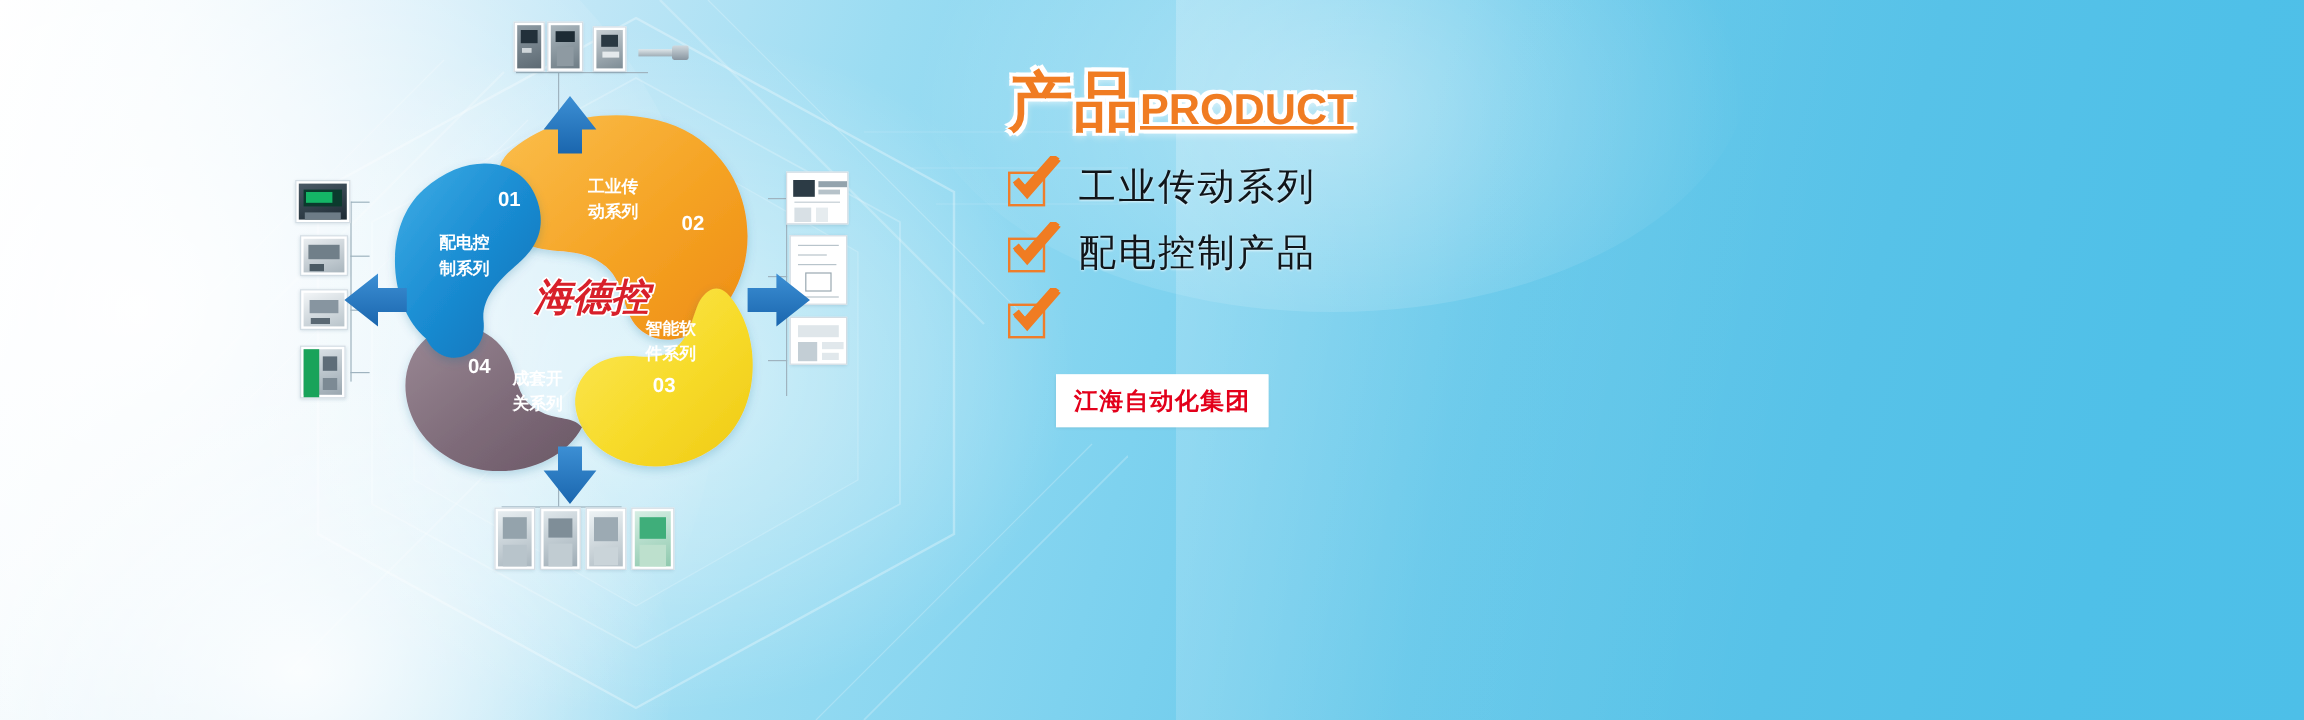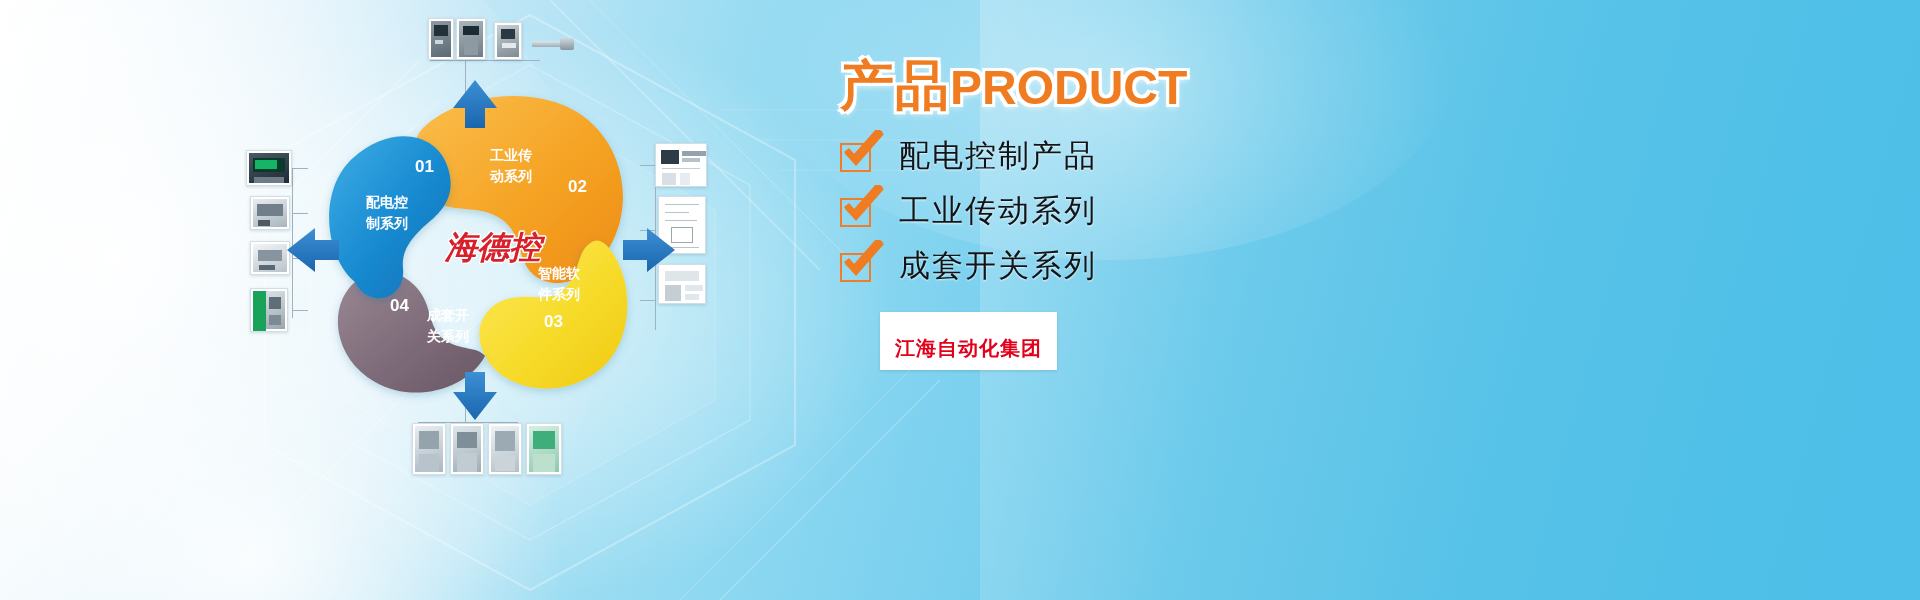--- a/index.html
+++ b/index.html
@@ -78,21 +78,21 @@
     color:#F07C22; line-height:1;
     text-shadow:
       2px 0 0 #fff, -2px 0 0 #fff, 0 2px 0 #fff, 0 -2px 0 #fff,
       2px 2px 0 #fff, -2px 2px 0 #fff, 2px -2px 0 #fff, -2px -2px 0 #fff,
       3px 3px 0 #fff, -3px 3px 0 #fff, 3px -3px 0 #fff, -3px -3px 0 #fff,
       0 3px 7px rgba(255,255,255,.95);
     white-space:nowrap;
     font-family:"Liberation Sans","DejaVu Sans",sans-serif;
   }
   #headline .cn { font-size:54px; }
-  #headline .en { font-size:48px; letter-spacing:0px; }
+  #headline .en { font-size:36px; letter-spacing:0px;text-decoration:underline; }
 
   #checklist { margin-top:20px; }
   .check-row {
     display:flex; align-items:center;
     height:48px; margin-bottom:7px;
   }
   .cbox {
     position:relative; width:33px; height:31px; flex:0 0 33px;
     margin-right:26px;
   }
@@ -116,21 +116,21 @@
     font-size:21px; color:#13181d; letter-spacing:7px; font-weight:bold;
     white-space:nowrap;
     text-shadow:0 1px 2px rgba(255,255,255,.6);
   }
   #tagline .gap { display:inline-block; width:22px; }
   #brand-badge {
     margin-left:40px;
     background:#ffffff;
     color:#E3001B;
     font-size:20px; font-weight:bold; letter-spacing:1px;
-    padding:22px 14px 7px;
+    padding:8px 14px 7px;
     border:1px solid #ffffff;
     white-space:nowrap;
     box-shadow:0 1px 3px rgba(0,0,0,.12);
   }
 </style>
 </head>
 <body>
 
 <div id="banner">
 
@@ -408,44 +408,43 @@
     <div id="checklist">
 
       <div class="check-row">
         <span class="cbox">
           <span class="sq"></span>
           <svg class="tick" viewBox="0 0 48 44">
             <path d="M 6 24 L 16 34 L 44 2 L 38 -2 L 15 24 L 10 19 Z" fill="#F07C22"></path>
             <path d="M 5 22 L 17 36 L 45 4 L 37 0 L 16 25 L 10 18 Z" fill="#F07C22"></path>
           </svg>
         </span>
-        <span class="check-label">配电控制产品</span>
+        <span class="check-label">工业传动系列</span>
       </div>
 
       <div class="check-row">
         <span class="cbox">
           <span class="sq"></span>
           <svg class="tick" viewBox="0 0 48 44">
             <path d="M 6 24 L 16 34 L 44 2 L 38 -2 L 15 24 L 10 19 Z" fill="#F07C22"></path>
             <path d="M 5 22 L 17 36 L 45 4 L 37 0 L 16 25 L 10 18 Z" fill="#F07C22"></path>
           </svg>
         </span>
-        <span class="check-label">工业传动系列</span>
+        <span class="check-label">配电控制产品</span>
       </div>
 
 
       <div class="check-row">
         <span class="cbox">
           <span class="sq"></span>
           <svg class="tick" viewBox="0 0 48 44">
             <path d="M 6 24 L 16 34 L 44 2 L 38 -2 L 15 24 L 10 19 Z" fill="#F07C22"></path>
             <path d="M 5 22 L 17 36 L 45 4 L 37 0 L 16 25 L 10 18 Z" fill="#F07C22"></path>
           </svg>
         </span>
-        <span class="check-label">成套开关系列</span>
       </div>
 
     </div>
 
     <div id="tagline-row">
       <div id="brand-badge">江海自动化集团</div>
     </div>
 
   </div>
 

